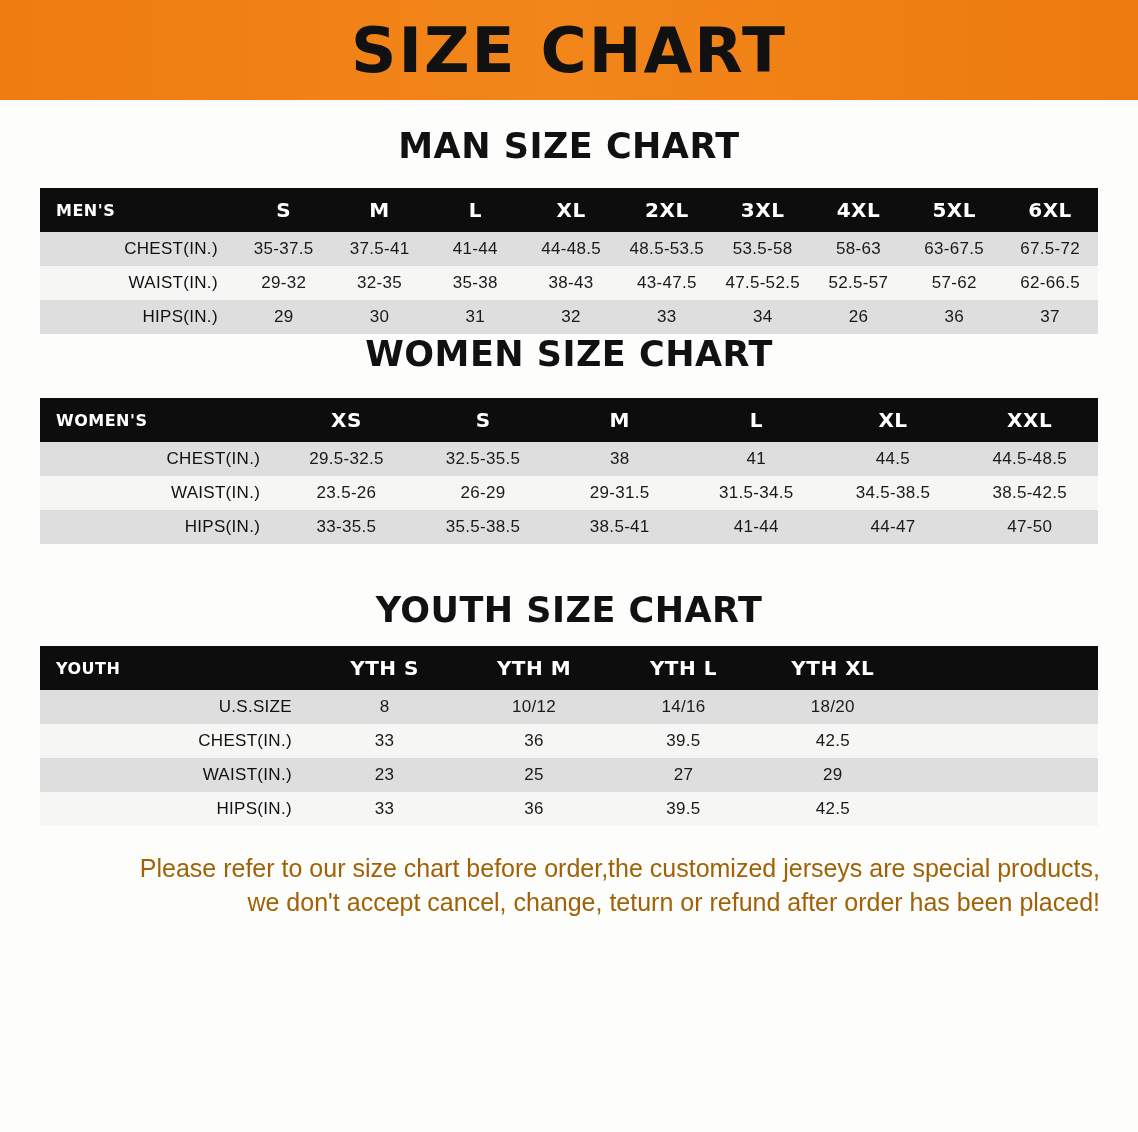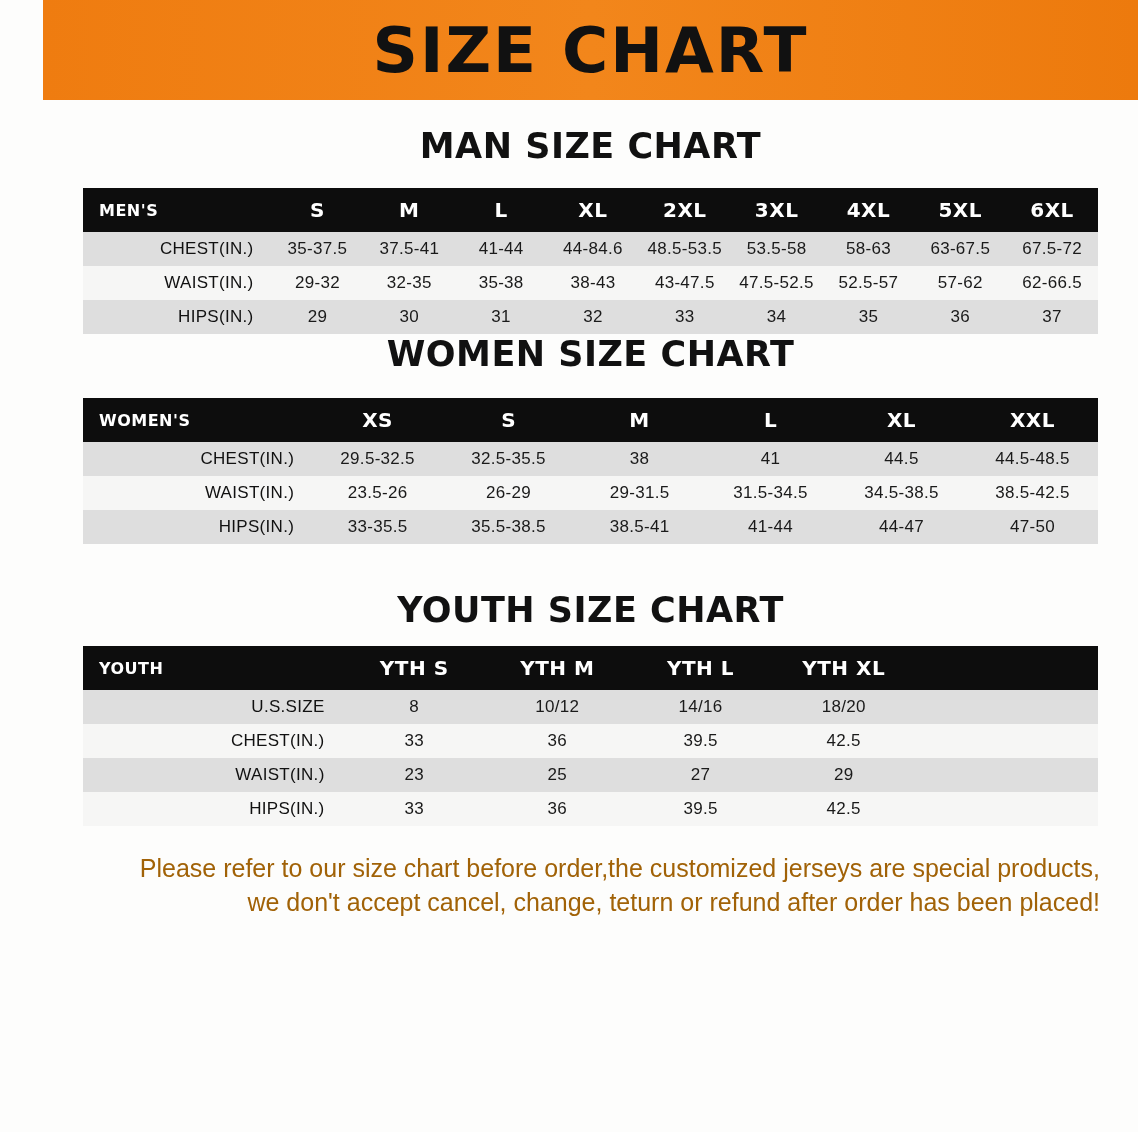--- a/index.html
+++ b/index.html
@@ -12,21 +12,20 @@
     background: #fdfdfc;
     font-family: "Liberation Sans", sans-serif;
     color: #111;
     overflow: hidden;
   }
   .page {
     position: relative;
     width: 1138px;
     height: 1132px;
     box-sizing: border-box;
-    padding-left: 43px;
   }
   
   .banner {
     height: 100px;
     background: #f07e13;
     background: linear-gradient(90deg, #ef7c10 0%, #f2861b 50%, #ed7a0d 100%);
     display: flex;
     align-items: center;
     justify-content: center;
   }
@@ -156,21 +155,21 @@
           <th>5XL</th>
           <th>6XL</th>
         </tr>
       </thead>
       <tbody>
         <tr class="shade">
           <td class="rowlabel">CHEST(IN.)</td>
           <td>35-37.5</td>
           <td>37.5-41</td>
           <td>41-44</td>
-          <td>44-84.6</td>
+          <td>44-48.5</td>
           <td>48.5-53.5</td>
           <td>53.5-58</td>
           <td>58-63</td>
           <td>63-67.5</td>
           <td>67.5-72</td>
         </tr>
         <tr class="plain">
           <td class="rowlabel">WAIST(IN.)</td>
           <td>29-32</td>
           <td>32-35</td>
@@ -183,21 +182,21 @@
           <td>62-66.5</td>
         </tr>
         <tr class="shade">
           <td class="rowlabel">HIPS(IN.)</td>
           <td>29</td>
           <td>30</td>
           <td>31</td>
           <td>32</td>
           <td>33</td>
           <td>34</td>
-          <td>35</td>
+          <td>26</td>
           <td>36</td>
           <td>37</td>
         </tr>
       </tbody>
     </table>
   </div>
 
   <div class="section-title title-women">WOMEN SIZE CHART</div>
   <div class="tbl-wrap">
     <table class="chart women">

